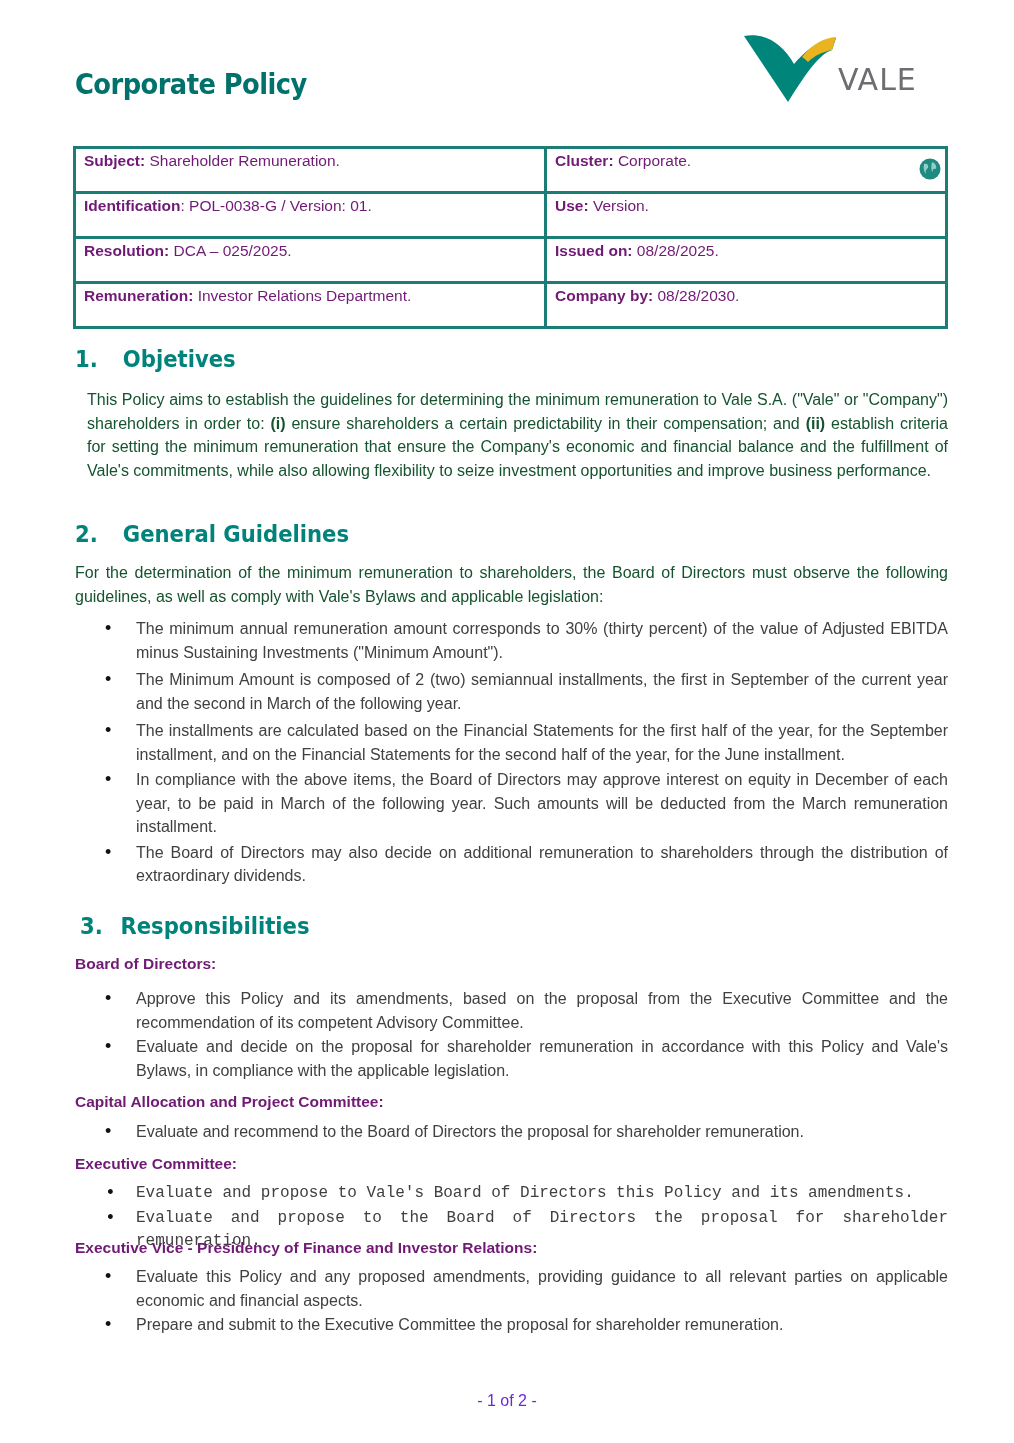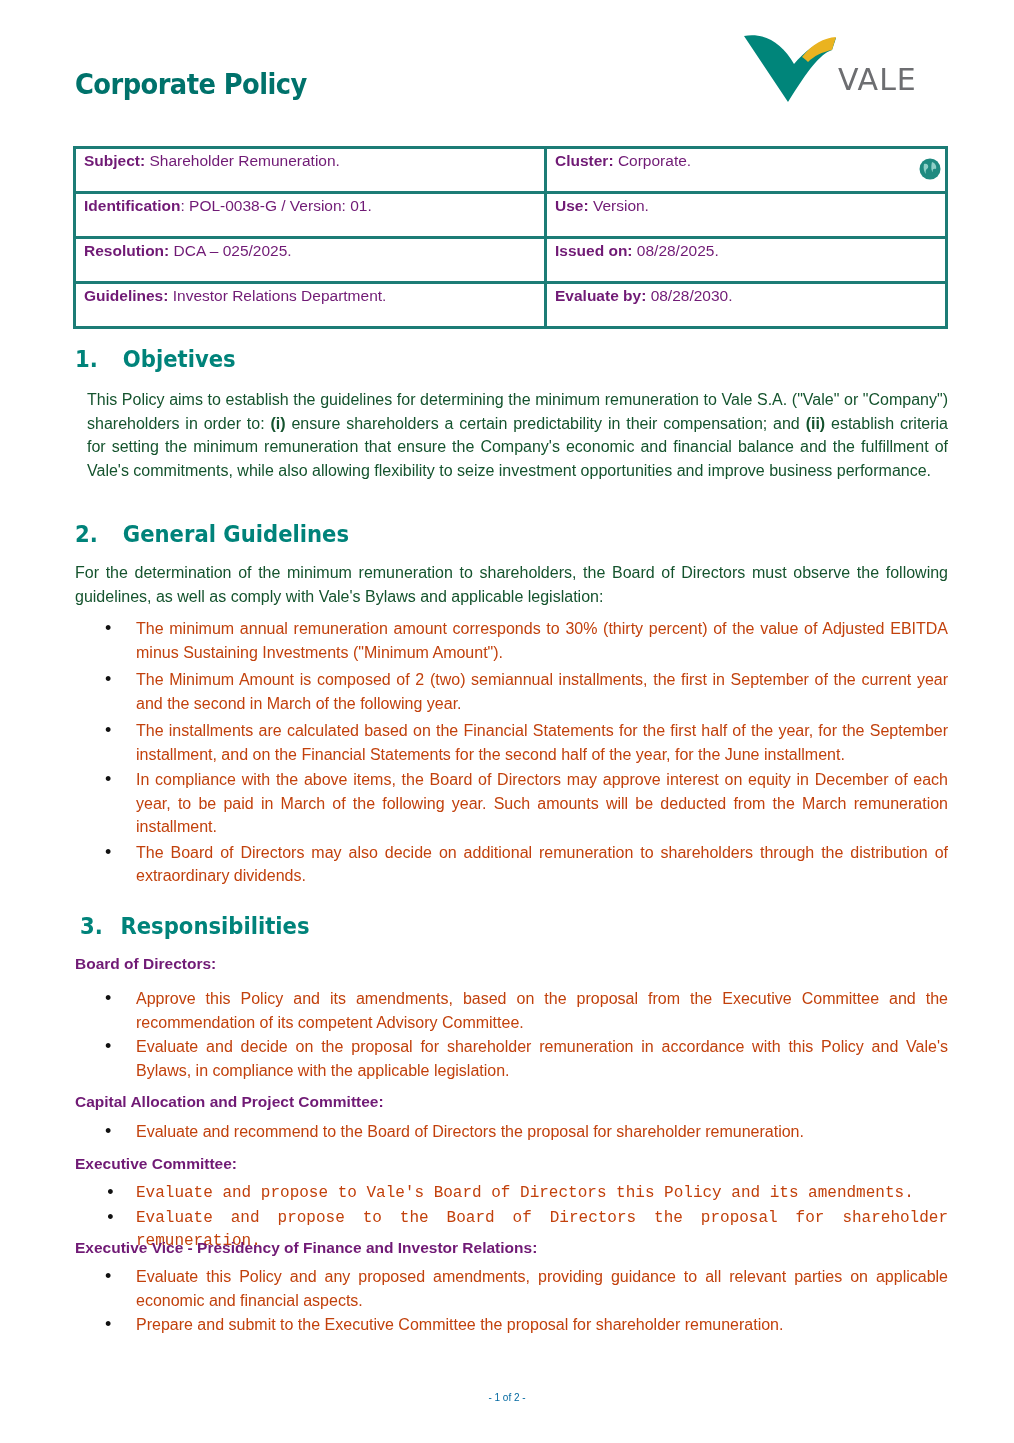--- a/index.html
+++ b/index.html
@@ -43,28 +43,28 @@
     .para {
       position: absolute; text-align: justify; font-size: 16px; line-height: 23.5px;
       color: #14532d;
     }
     .sub {
       position: absolute; left: 75px; font-weight: bold; font-size: 15.5px; color: #701a75;
     }
     ul.bl { position: absolute; left: 75px; width: 873px; margin: 0; padding: 0; list-style: none; }
     ul.bl li {
       position: relative; padding-left: 61px; font-size: 16px; line-height: 23.5px;
-      text-align: justify; color: #c2410c;
+      text-align: justify; color: #404040;
     }
     ul.bl li::before {
       content: "\2022"; position: absolute; left: 30px; top: 0; font-size: 18px; color: #111;
     }
     .footer {
       position: absolute; left: 0; width: 1014px; top: 1392px; text-align: center;
-      font-size: 10px; color: #0369a1;
+      font-size: 16px; color: #6d28d9;
     }
   </style>
 </head>
 <body>
 
 <div class="page">
 
   <div class="doc-title">Corporate Policy</div>
 
   <div class="logo">
@@ -89,22 +89,22 @@
     </tr>
     <tr>
       <td class="left"><b>Identification</b><span>: POL-0038-G / Version: 01.</span></td>
       <td><b>Use:</b> <span>Version.</span></td>
     </tr>
     <tr>
       <td class="left"><b>Resolution:</b> <span>DCA – 025/2025.</span></td>
       <td><b>Issued on:</b> <span>08/28/2025.</span></td>
     </tr>
     <tr>
-      <td class="left"><b>Guidelines:</b> <span>Investor Relations Department.</span></td>
-      <td><b>Evaluate by:</b> <span>08/28/2030.</span></td>
+      <td class="left"><b>Remuneration:</b> <span>Investor Relations Department.</span></td>
+      <td><b>Company by:</b> <span>08/28/2030.</span></td>
     </tr>
   </tbody>
     </table>
 
   <div class="h1" style="top:346px;">
     <span class="num">1.</span><span>Objetives</span>
   </div>
   <div class="para" style="left:87px; top:388px; width:861px;"><span>This Policy aims to establish the guidelines for determining the minimum remuneration to Vale S.A. ("Vale" or "Company") shareholders in order to: </span><b>(i)</b><span> ensure shareholders a certain predictability in their compensation; and </span><b>(ii)</b><span> establish criteria for setting the minimum remuneration that ensure the Company's economic and financial balance and the fulfillment of Vale's commitments, while also allowing flexibility to seize investment opportunities and improve business performance.</span></div>
 
   <div class="h1" style="top:521px;">

